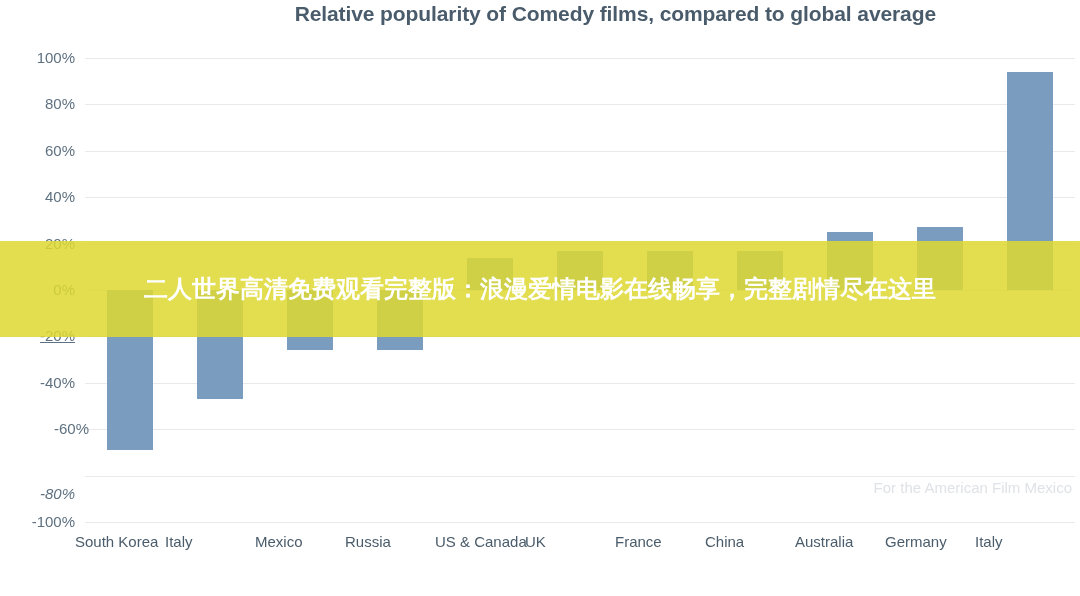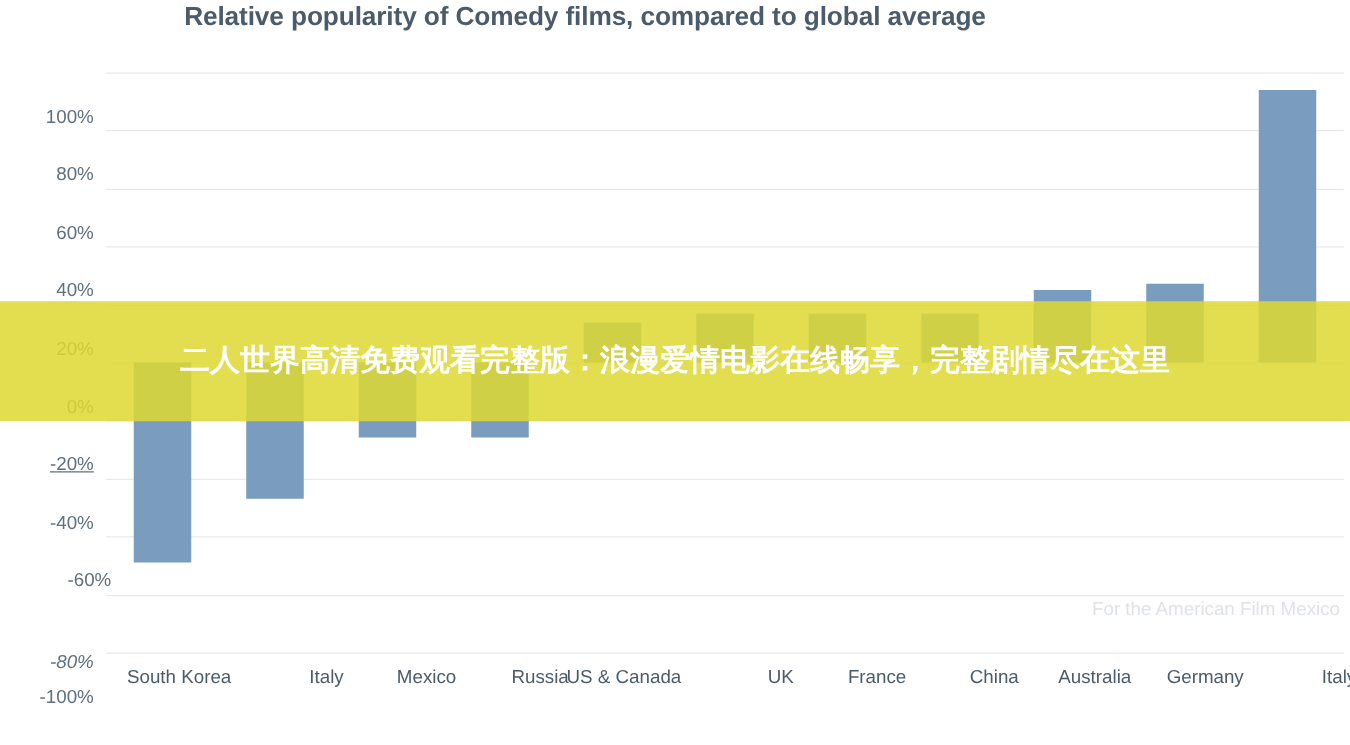--- a/index.html
+++ b/index.html
@@ -13,21 +13,21 @@
   #stage {
     position: relative;
     width: 1080px; height: 596px;
     background: #ffffff;
   }
   
   .chart-title {
     position: absolute;
     left: 0; top: 2px;
     width: 936px;
-    text-align: center;
+    text-align: right;
     font-size: 21px;
     font-weight: bold;
     color: #4a5c6b;
     letter-spacing: -0.1px;
     white-space: nowrap;
   }
   
   .plot {
     position: absolute;
     left: 85px; top: 58px;
@@ -41,34 +41,33 @@
   }
   .axis-label {
     position: absolute;
     right: 1014px;            
     width: 70px;
     text-align: right;
     font-size: 15px;
     color: #5e7181;
     transform: translateY(-9px);
     white-space: nowrap;
-    margin-top: 36px;
   }
   
   .bar {
     position: absolute;
     background: #7a9dbf;
     width: 46px;
   }
   
   .cat-label {
     position: absolute;
     top: 531px;
     width: 110px;
-    text-align: right;
+    text-align: left;
     font-size: 15px;
     line-height: 22px;
     color: #4a5c6b;
   }
   
   .credit {
     position: absolute;
     right: 8px; top: 476px;
     text-align: right;
     font-size: 15px;

